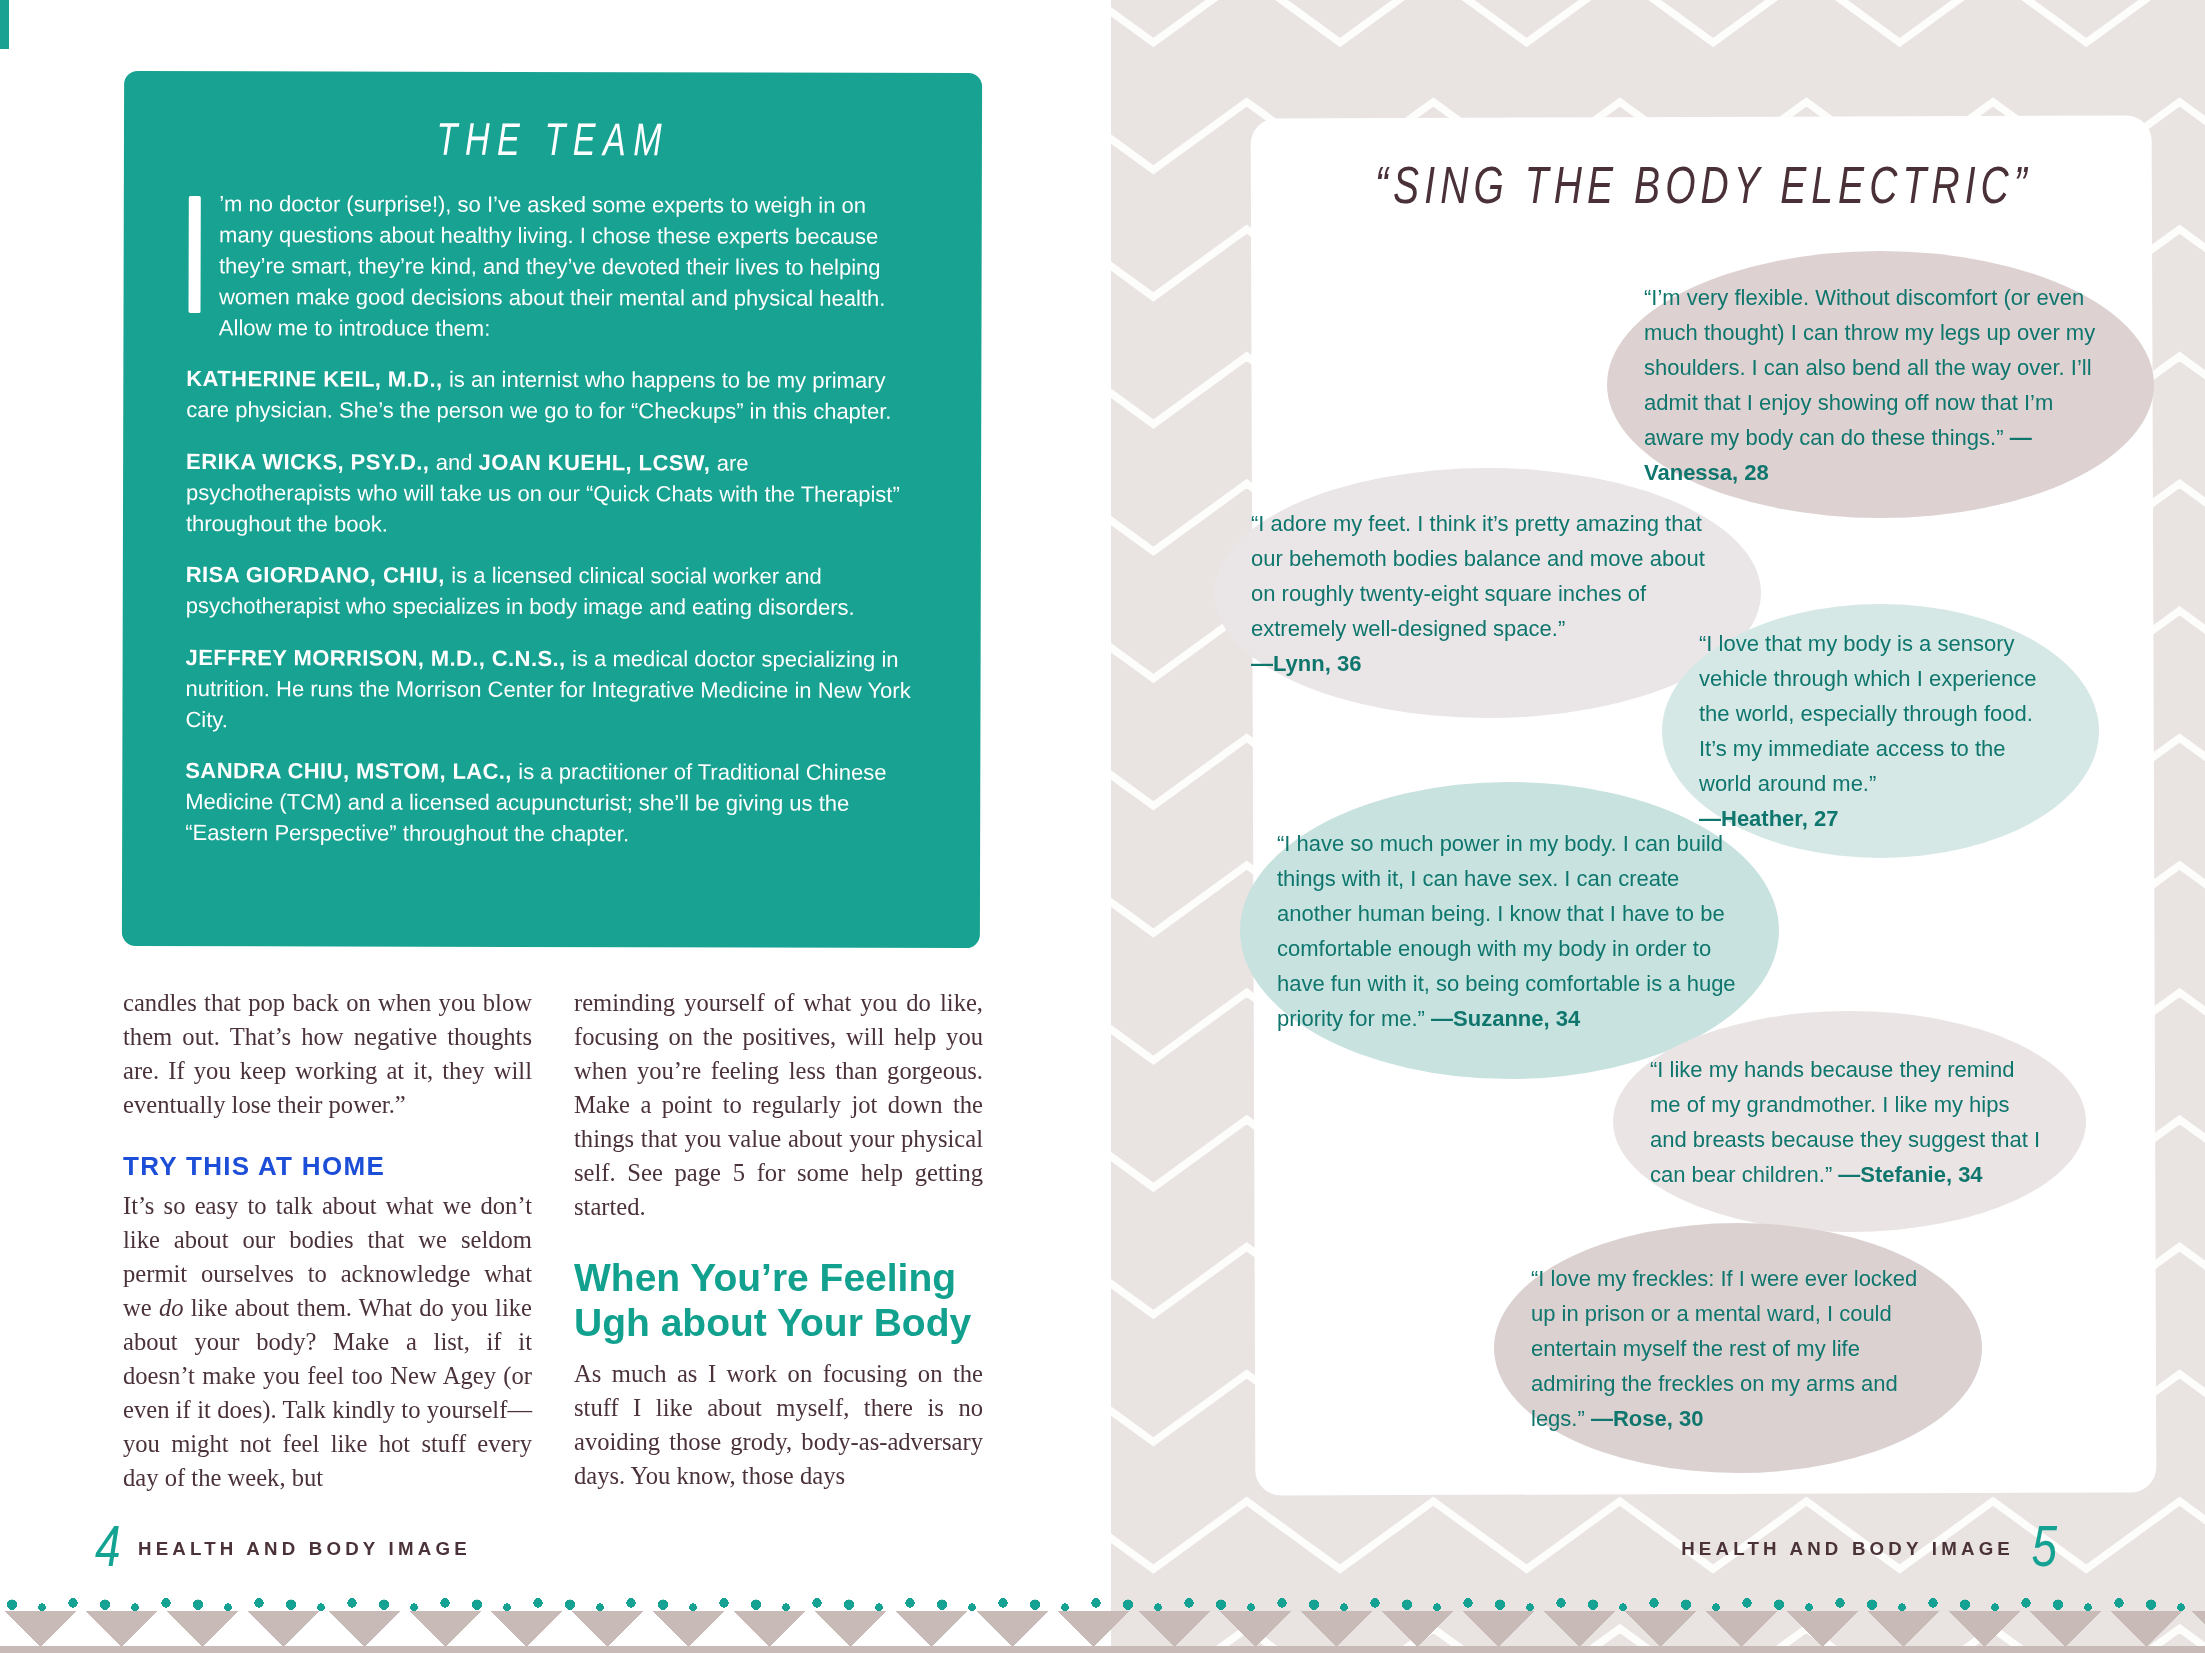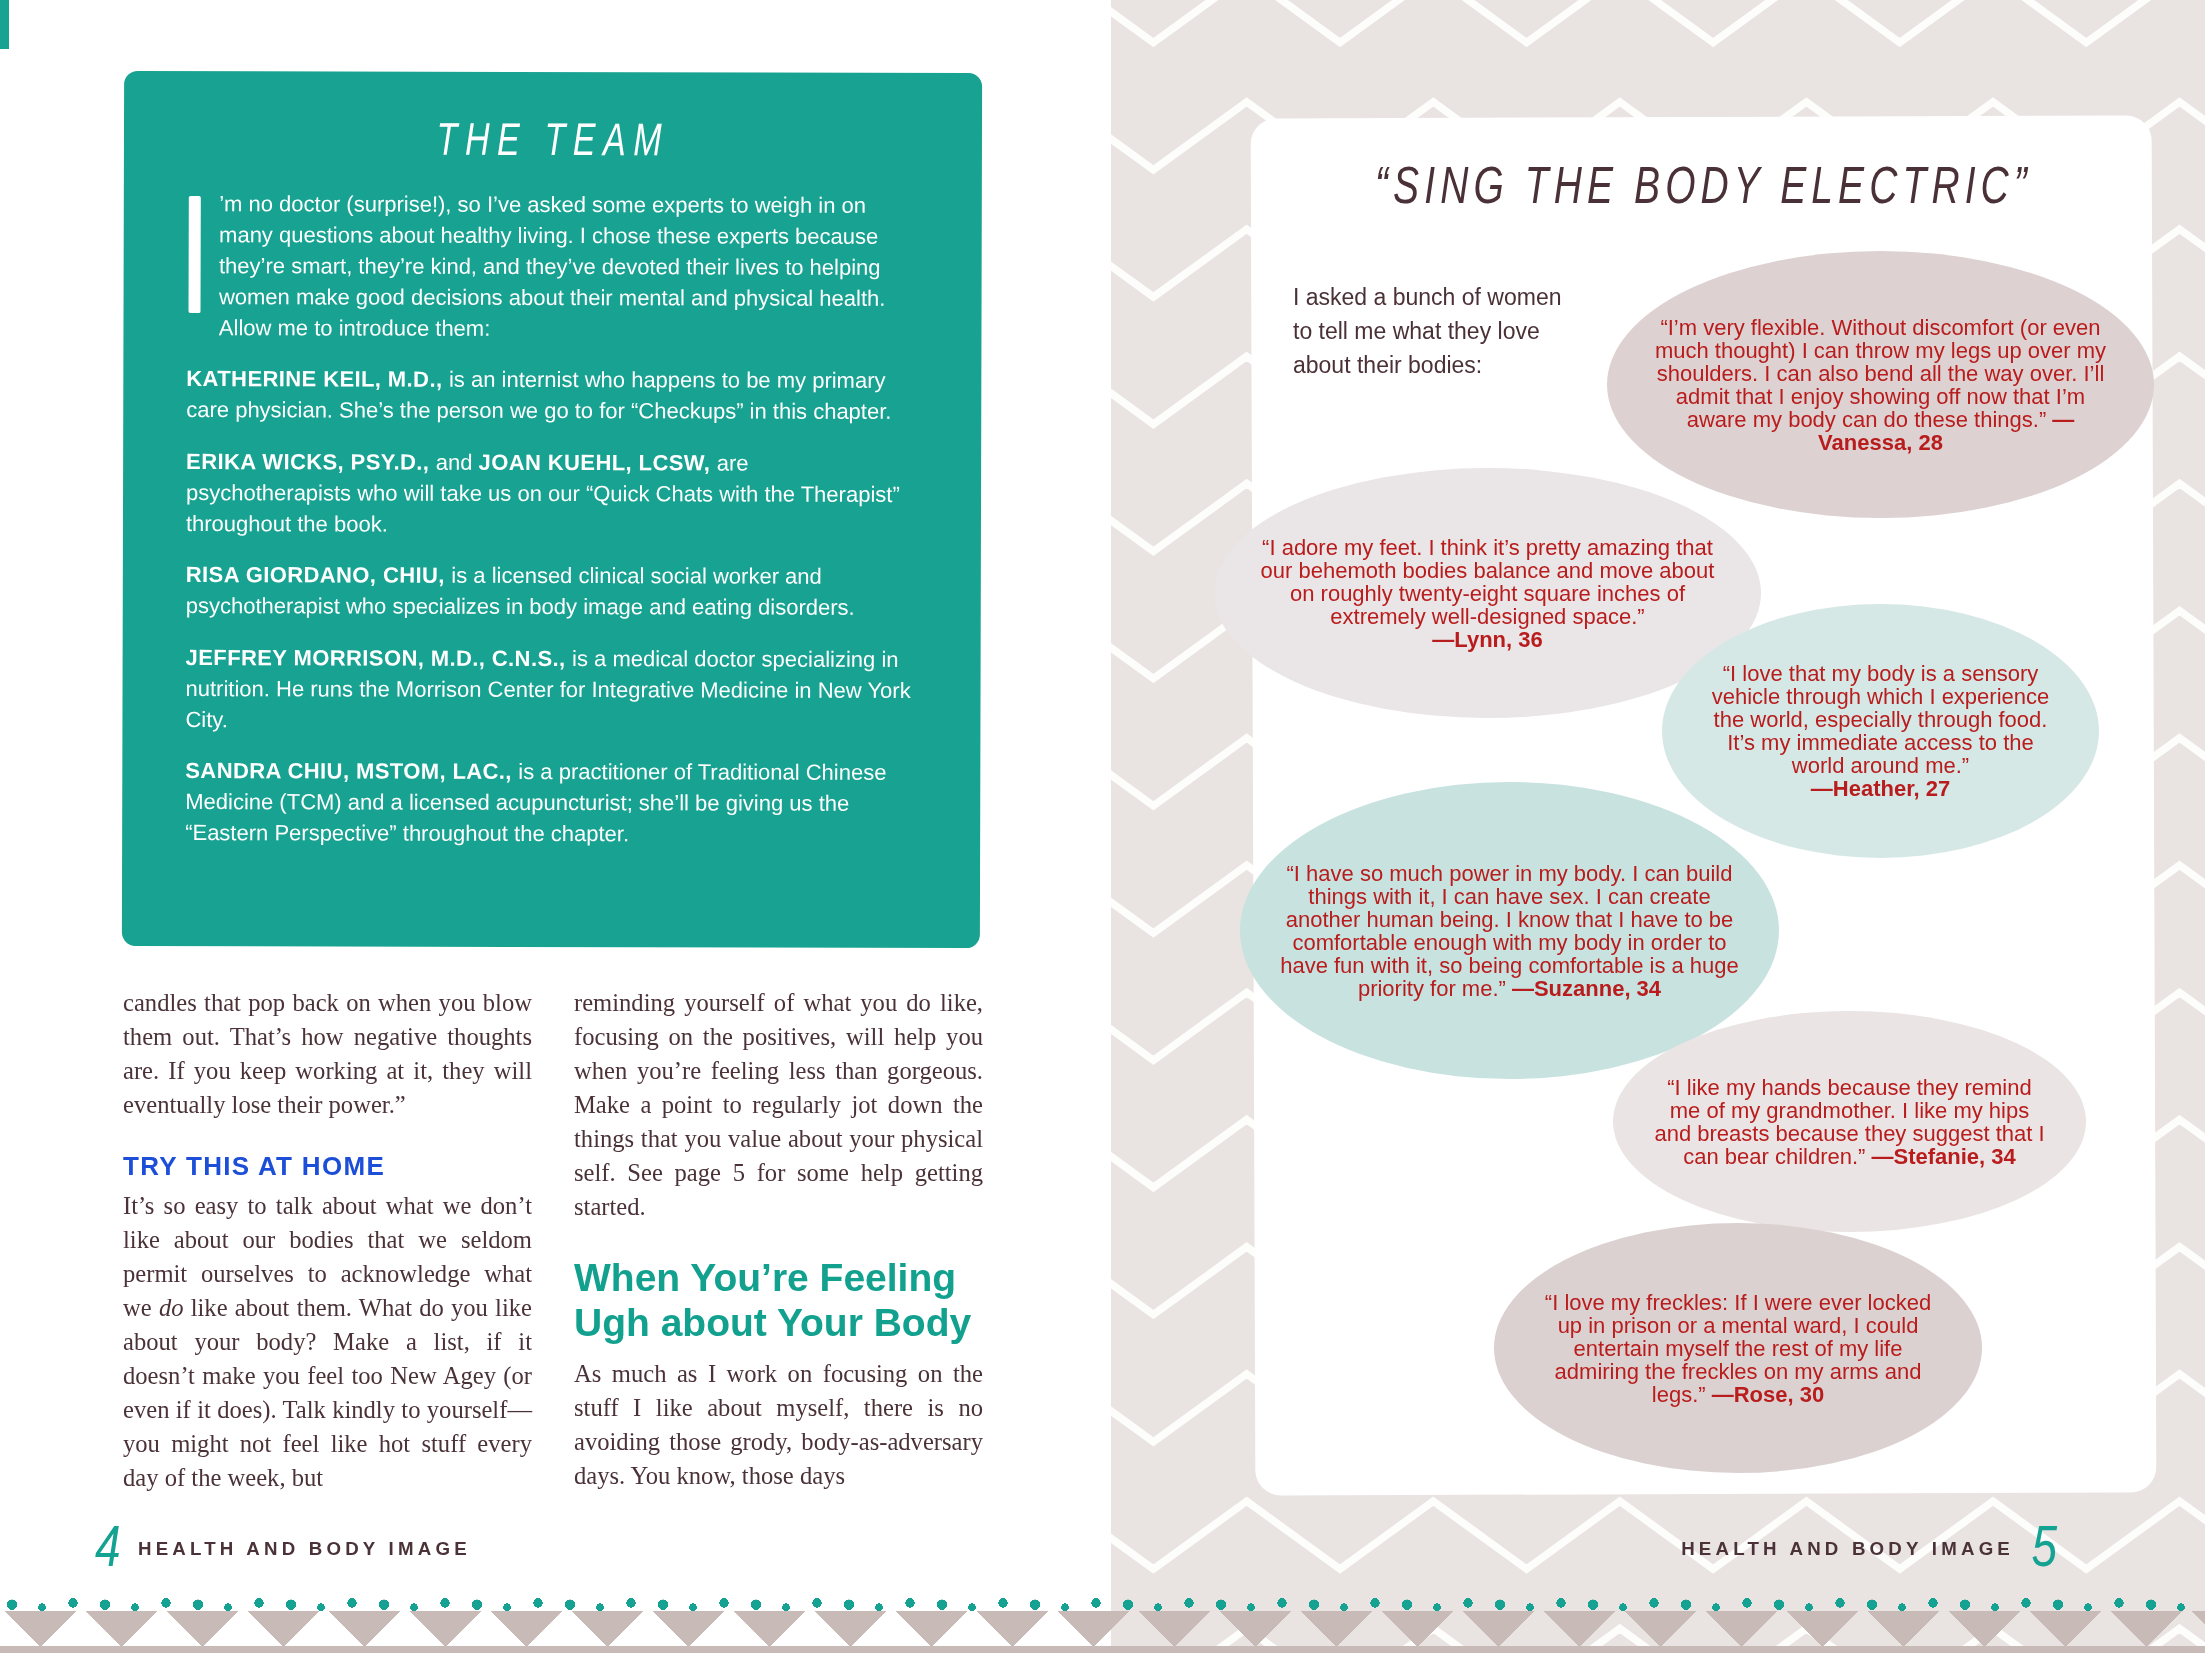--- a/index.html
+++ b/index.html
@@ -39,21 +39,21 @@
   
   .right-page{position:absolute;left:1111px;top:0;width:1094px;height:1654px;background:#e9e3e1;overflow:hidden;}
   .chevrons{position:absolute;left:0;top:0;}
   .quote-box{position:absolute;left:142px;top:117px;width:901px;height:1377px;background:#ffffff;
              border-radius:25.4px;transform:rotate(-.2deg);}
   .right-title{position:absolute;left:142px;top:163px;width:901px;text-align:center;color:#4a3137;
                font-style:italic;font-weight:400;font-size:39px;letter-spacing:5.1px;transform:scaleY(1.35);}
   .right-intro{position:absolute;left:182px;top:280px;width:293px;font-size:23px;line-height:34px;color:#4a3137;}
 
   .bubble{position:absolute;border-radius:50%;display:flex;align-items:center;justify-content:center;
-          text-align:center;color:#b91c1c;font-size:22px;line-height:23px;padding:29px 37px;box-sizing:border-box;}
+          color:#0f766e;font-size:22px;line-height:35px;padding:29px 37px;box-sizing:border-box;}
   .bubble strong{font-weight:700;}
   .tail{position:absolute;clip-path:polygon(0 100%,25% 0,100% 22%);}
 
   
   .dots-row{position:absolute;left:0;top:1596px;width:2205px;height:18.7px;background-repeat:repeat-x;
     background-size:93px 18.7px;
     background-image:
       radial-gradient(circle 5.1px  at 12px 8.5px, #16a293 99%, transparent 100%),
       radial-gradient(circle 3.8px at 42px 11px, #16a293 99%, transparent 100%),
       radial-gradient(circle 4.7px at 73px 6.8px,  #16a293 99%, transparent 100%);}
@@ -99,21 +99,20 @@
       <span class="footer-label">HEALTH AND BODY IMAGE</span>
     </div>
   </div>
 
   <div class="right-page">
     <svg class="chevrons" width="1094" height="1654" viewBox="0 0 1290 1950">
       <path id="chev-path" fill="none" stroke="#ffffff" stroke-width="9" opacity="0.9" d="M-60 -30 l110 80 l110 -80 l110 80 l110 -80 l110 80 l110 -80 l110 80 l110 -80 l110 80 l110 -80 l110 80 l110 -80 l110 80 l110 -80M-60 120 l110 80 l110 -80 l110 80 l110 -80 l110 80 l110 -80 l110 80 l110 -80 l110 80 l110 -80 l110 80 l110 -80 l110 80 l110 -80M-60 270 l110 80 l110 -80 l110 80 l110 -80 l110 80 l110 -80 l110 80 l110 -80 l110 80 l110 -80 l110 80 l110 -80 l110 80 l110 -80M-60 420 l110 80 l110 -80 l110 80 l110 -80 l110 80 l110 -80 l110 80 l110 -80 l110 80 l110 -80 l110 80 l110 -80 l110 80 l110 -80M-60 570 l110 80 l110 -80 l110 80 l110 -80 l110 80 l110 -80 l110 80 l110 -80 l110 80 l110 -80 l110 80 l110 -80 l110 80 l110 -80M-60 720 l110 80 l110 -80 l110 80 l110 -80 l110 80 l110 -80 l110 80 l110 -80 l110 80 l110 -80 l110 80 l110 -80 l110 80 l110 -80M-60 870 l110 80 l110 -80 l110 80 l110 -80 l110 80 l110 -80 l110 80 l110 -80 l110 80 l110 -80 l110 80 l110 -80 l110 80 l110 -80M-60 1020 l110 80 l110 -80 l110 80 l110 -80 l110 80 l110 -80 l110 80 l110 -80 l110 80 l110 -80 l110 80 l110 -80 l110 80 l110 -80M-60 1170 l110 80 l110 -80 l110 80 l110 -80 l110 80 l110 -80 l110 80 l110 -80 l110 80 l110 -80 l110 80 l110 -80 l110 80 l110 -80M-60 1320 l110 80 l110 -80 l110 80 l110 -80 l110 80 l110 -80 l110 80 l110 -80 l110 80 l110 -80 l110 80 l110 -80 l110 80 l110 -80M-60 1470 l110 80 l110 -80 l110 80 l110 -80 l110 80 l110 -80 l110 80 l110 -80 l110 80 l110 -80 l110 80 l110 -80 l110 80 l110 -80M-60 1620 l110 80 l110 -80 l110 80 l110 -80 l110 80 l110 -80 l110 80 l110 -80 l110 80 l110 -80 l110 80 l110 -80 l110 80 l110 -80M-60 1770 l110 80 l110 -80 l110 80 l110 -80 l110 80 l110 -80 l110 80 l110 -80 l110 80 l110 -80 l110 80 l110 -80 l110 80 l110 -80M-60 1920 l110 80 l110 -80 l110 80 l110 -80 l110 80 l110 -80 l110 80 l110 -80 l110 80 l110 -80 l110 80 l110 -80 l110 80 l110 -80"></path>
     </svg>
     <div class="quote-box"></div>
     <div class="right-title">“SING THE BODY ELECTRIC”</div>
-    <div class="right-intro">I asked a bunch of women to tell me what they love about their bodies:</div>
     <div id="bubbles">
         <div class="bubble" style="left: 496px; top: 251px; width: 547px; height: 267px; background: rgb(221, 209, 209);">
           <div class="tail" style="width: 51px; height: 58px; background: rgb(221, 209, 209); bottom: -25.4px; left: 127px; transform: rotate(-15deg); z-index: -1;"></div>
           <div><span>“I’m very flexible. Without discomfort (or even much thought) I can throw my legs up over my shoulders. I can also bend all the way over. I’ll admit that I enjoy showing off now that I’m aware my body can do these things.” </span><strong>—Vanessa, 28</strong></div>
         </div>
         <div class="bubble" style="left: 103px; top: 468px; width: 547px; height: 250px; background: rgb(234, 229, 230);">
           <div class="tail" style="width: 58px; height: 68px; background: rgb(234, 229, 230); bottom: -42px; left: 259px; transform: rotate(6deg); z-index: -1;"></div>
           <div><span>“I adore my feet. I think it’s pretty amazing that our behemoth bodies balance and move about on roughly twenty-eight square inches of extremely well-designed space.” </span><br><strong>—Lynn, 36</strong></div>
         </div>
         <div class="bubble" style="left: 551px; top: 604px; width: 437px; height: 254px; background: rgb(214, 232, 230);">

